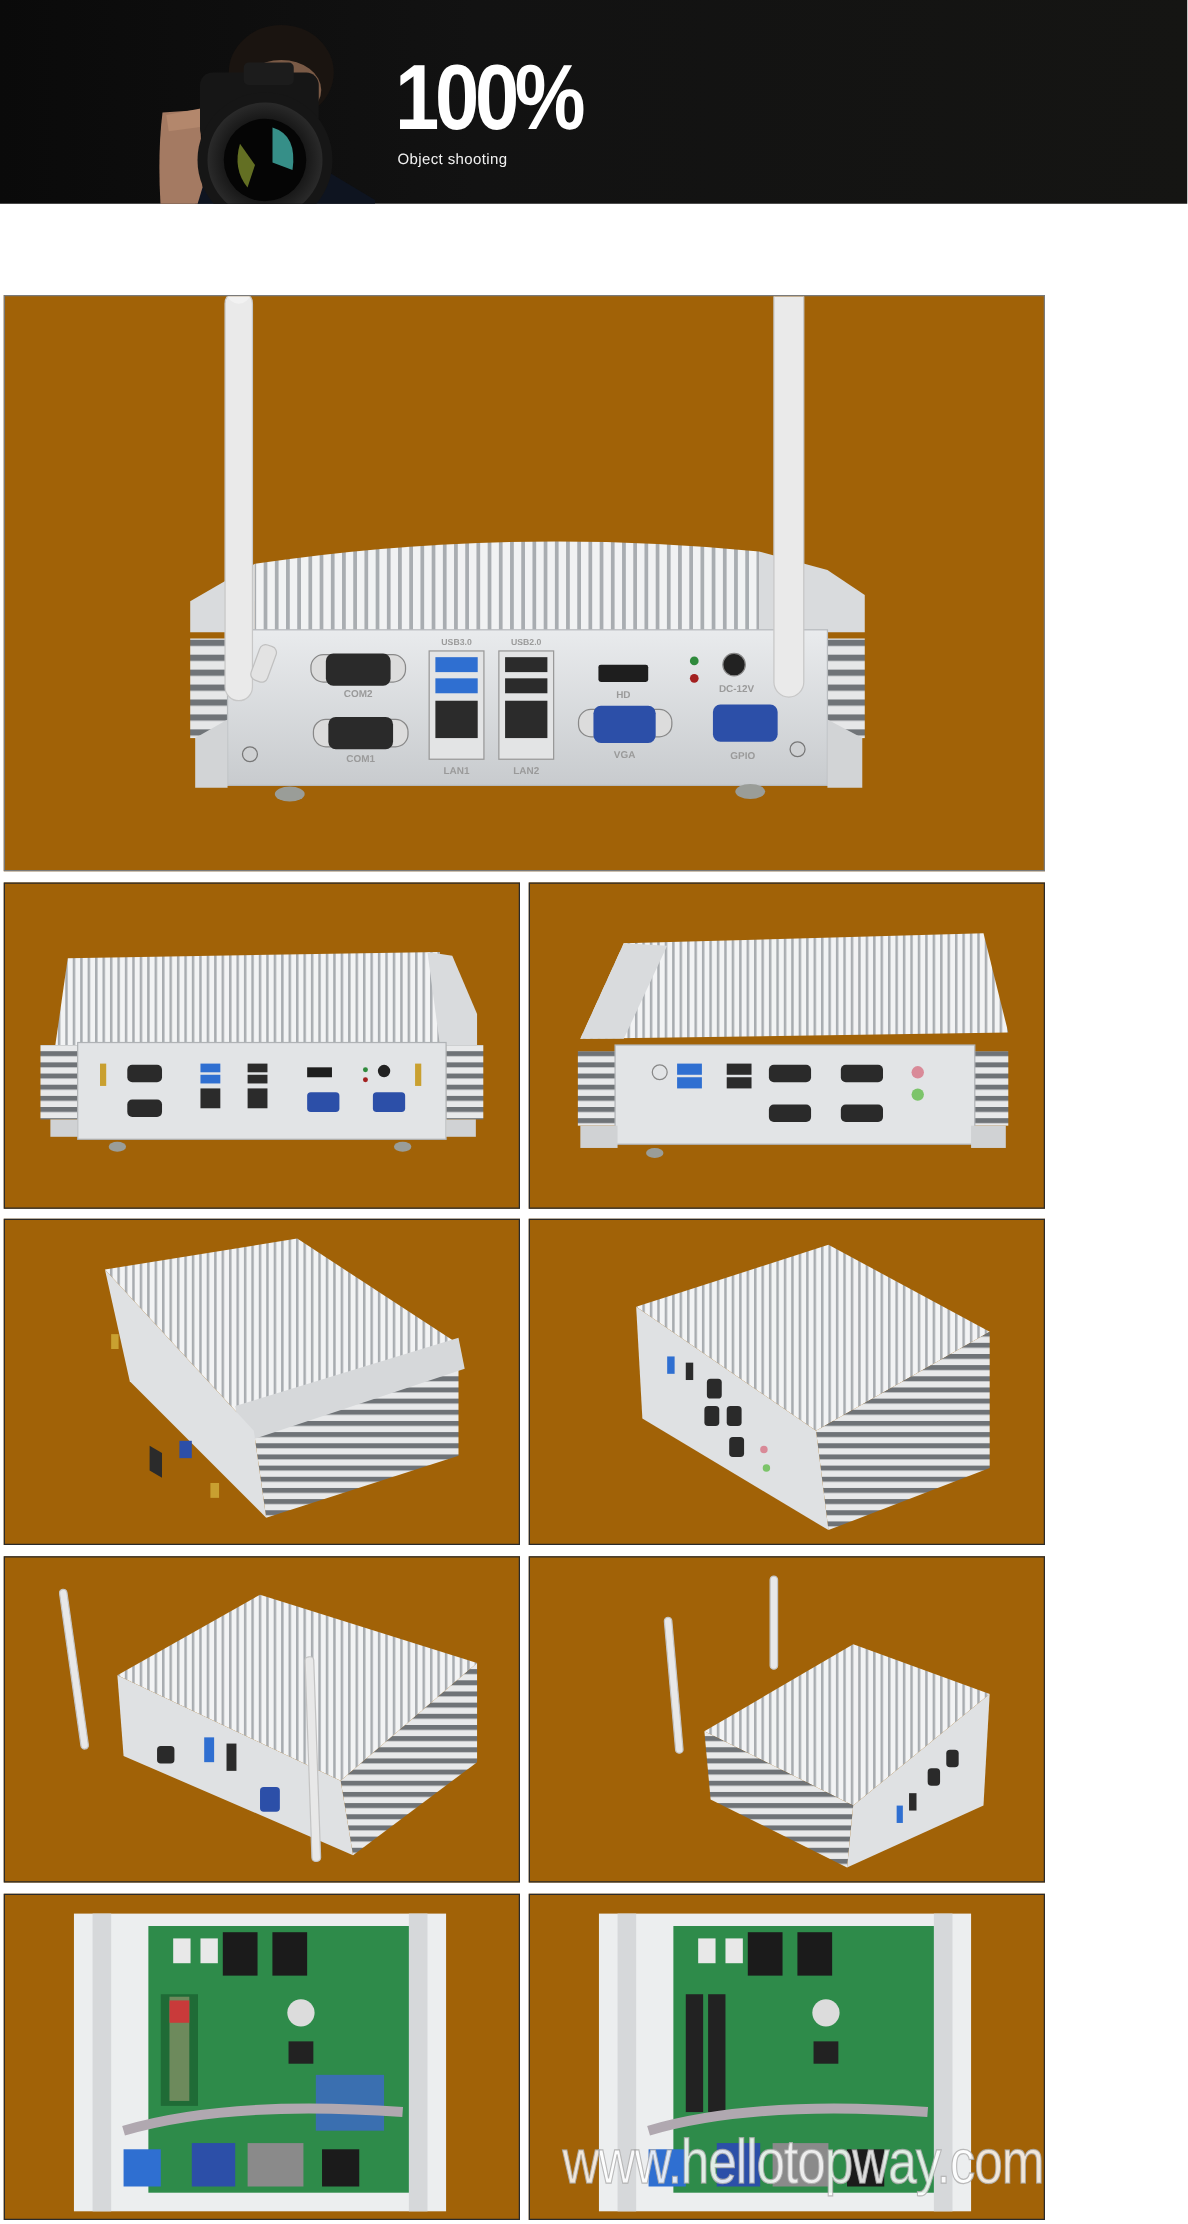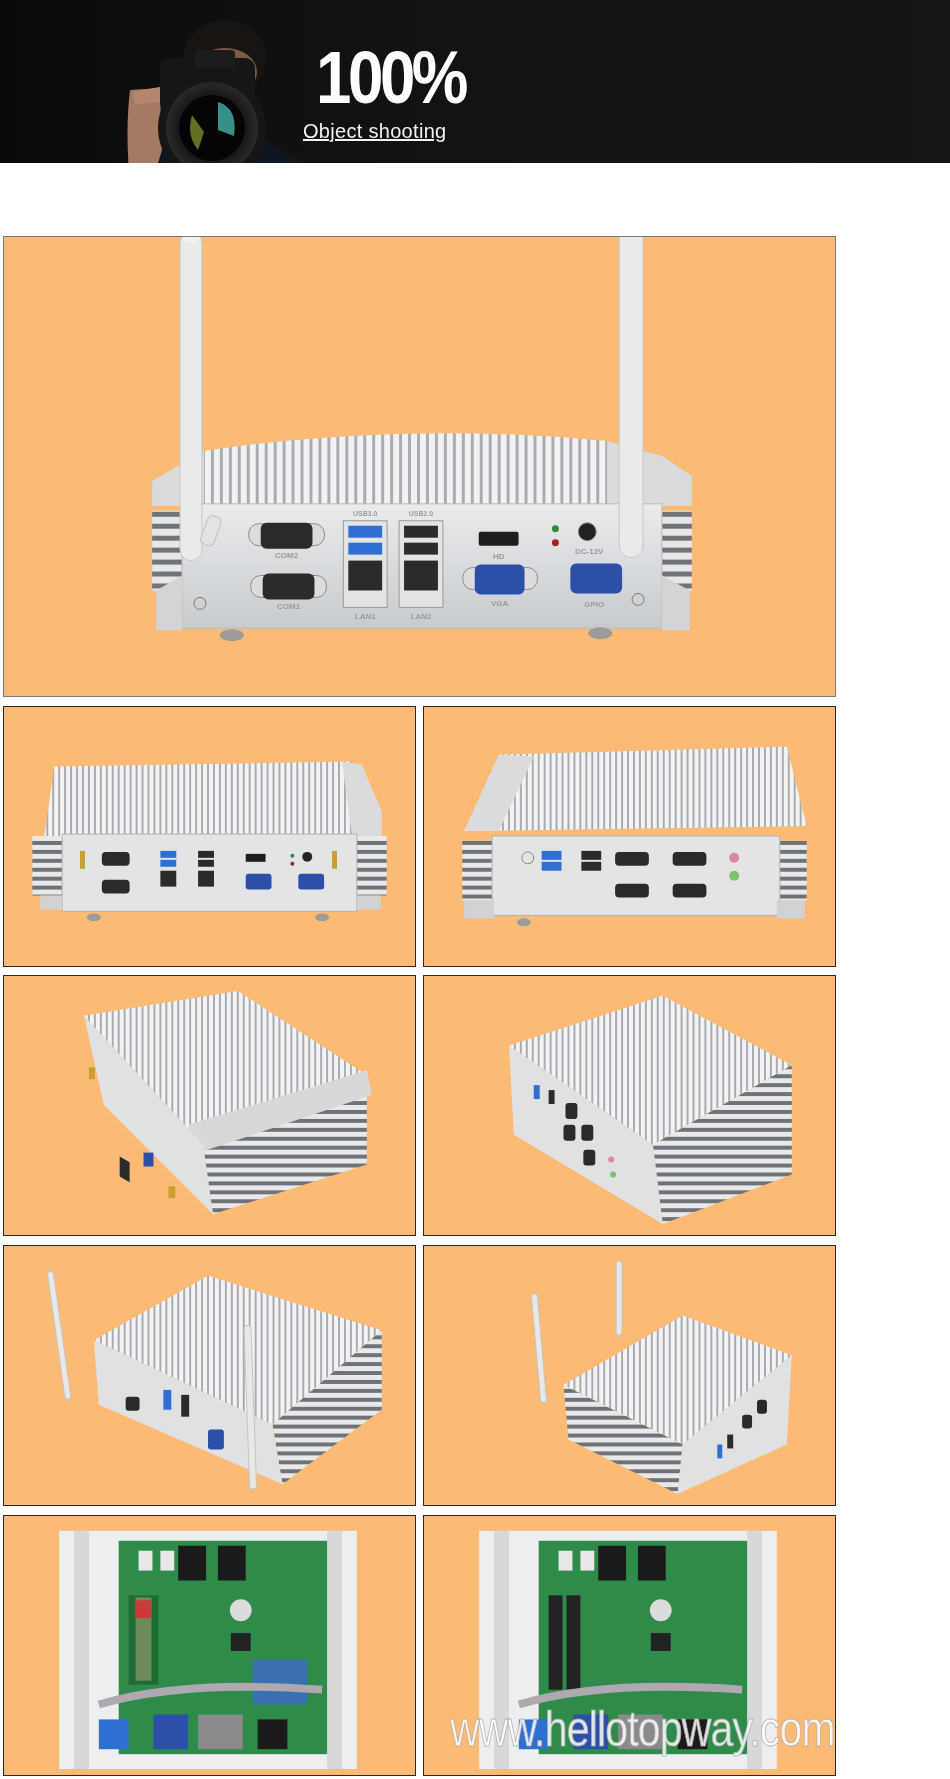--- a/index.html
+++ b/index.html
@@ -13,27 +13,27 @@
     overflow: hidden;
   }
   .photographer { position: absolute; left: 100px; top: 10px; width: 200px; height: 207px; }
   .banner-title {
     position: absolute; left: 316px; top: 44px;
     color: #ffffff; font-family: "Liberation Sans", sans-serif; font-weight: bold;
     font-size: 74px; line-height: 68px; letter-spacing: -4px;
     transform: scaleX(0.86); transform-origin: left top;
   }
   .banner-sub {
-    position: absolute; left: 303px; top: 120px;
-    color: #f2f2f2; font-size: 20px; letter-spacing: 0.3px; text-decoration: underline;
+    position: absolute; left: 318px; top: 120px;
+    color: #f2f2f2; font-size: 12px; letter-spacing: 0.3px;
   }
 
   
   .panel {
-    position: absolute; background: #fdba74;
+    position: absolute; background: #a16207;
     border: 1.5px solid #2a2a2a; overflow: hidden;
   }
   .panel.big { left: 3px; top: 236px; width: 833px; height: 461px; border-color: #7a7a7a; border-width: 1.5px; }
   .p-l { left: 3px; width: 413px; }
   .p-r { left: 423px; width: 413px; }
   .r1 { top: 706px; height: 261px; }
   .r2 { top: 975px; height: 261px; }
   .r3 { top: 1245px; height: 261px; }
   .r4 { top: 1515px; height: 261px; }
   .panel svg { position: absolute; left: 0; top: 0; width: 100%; height: 100%; }

